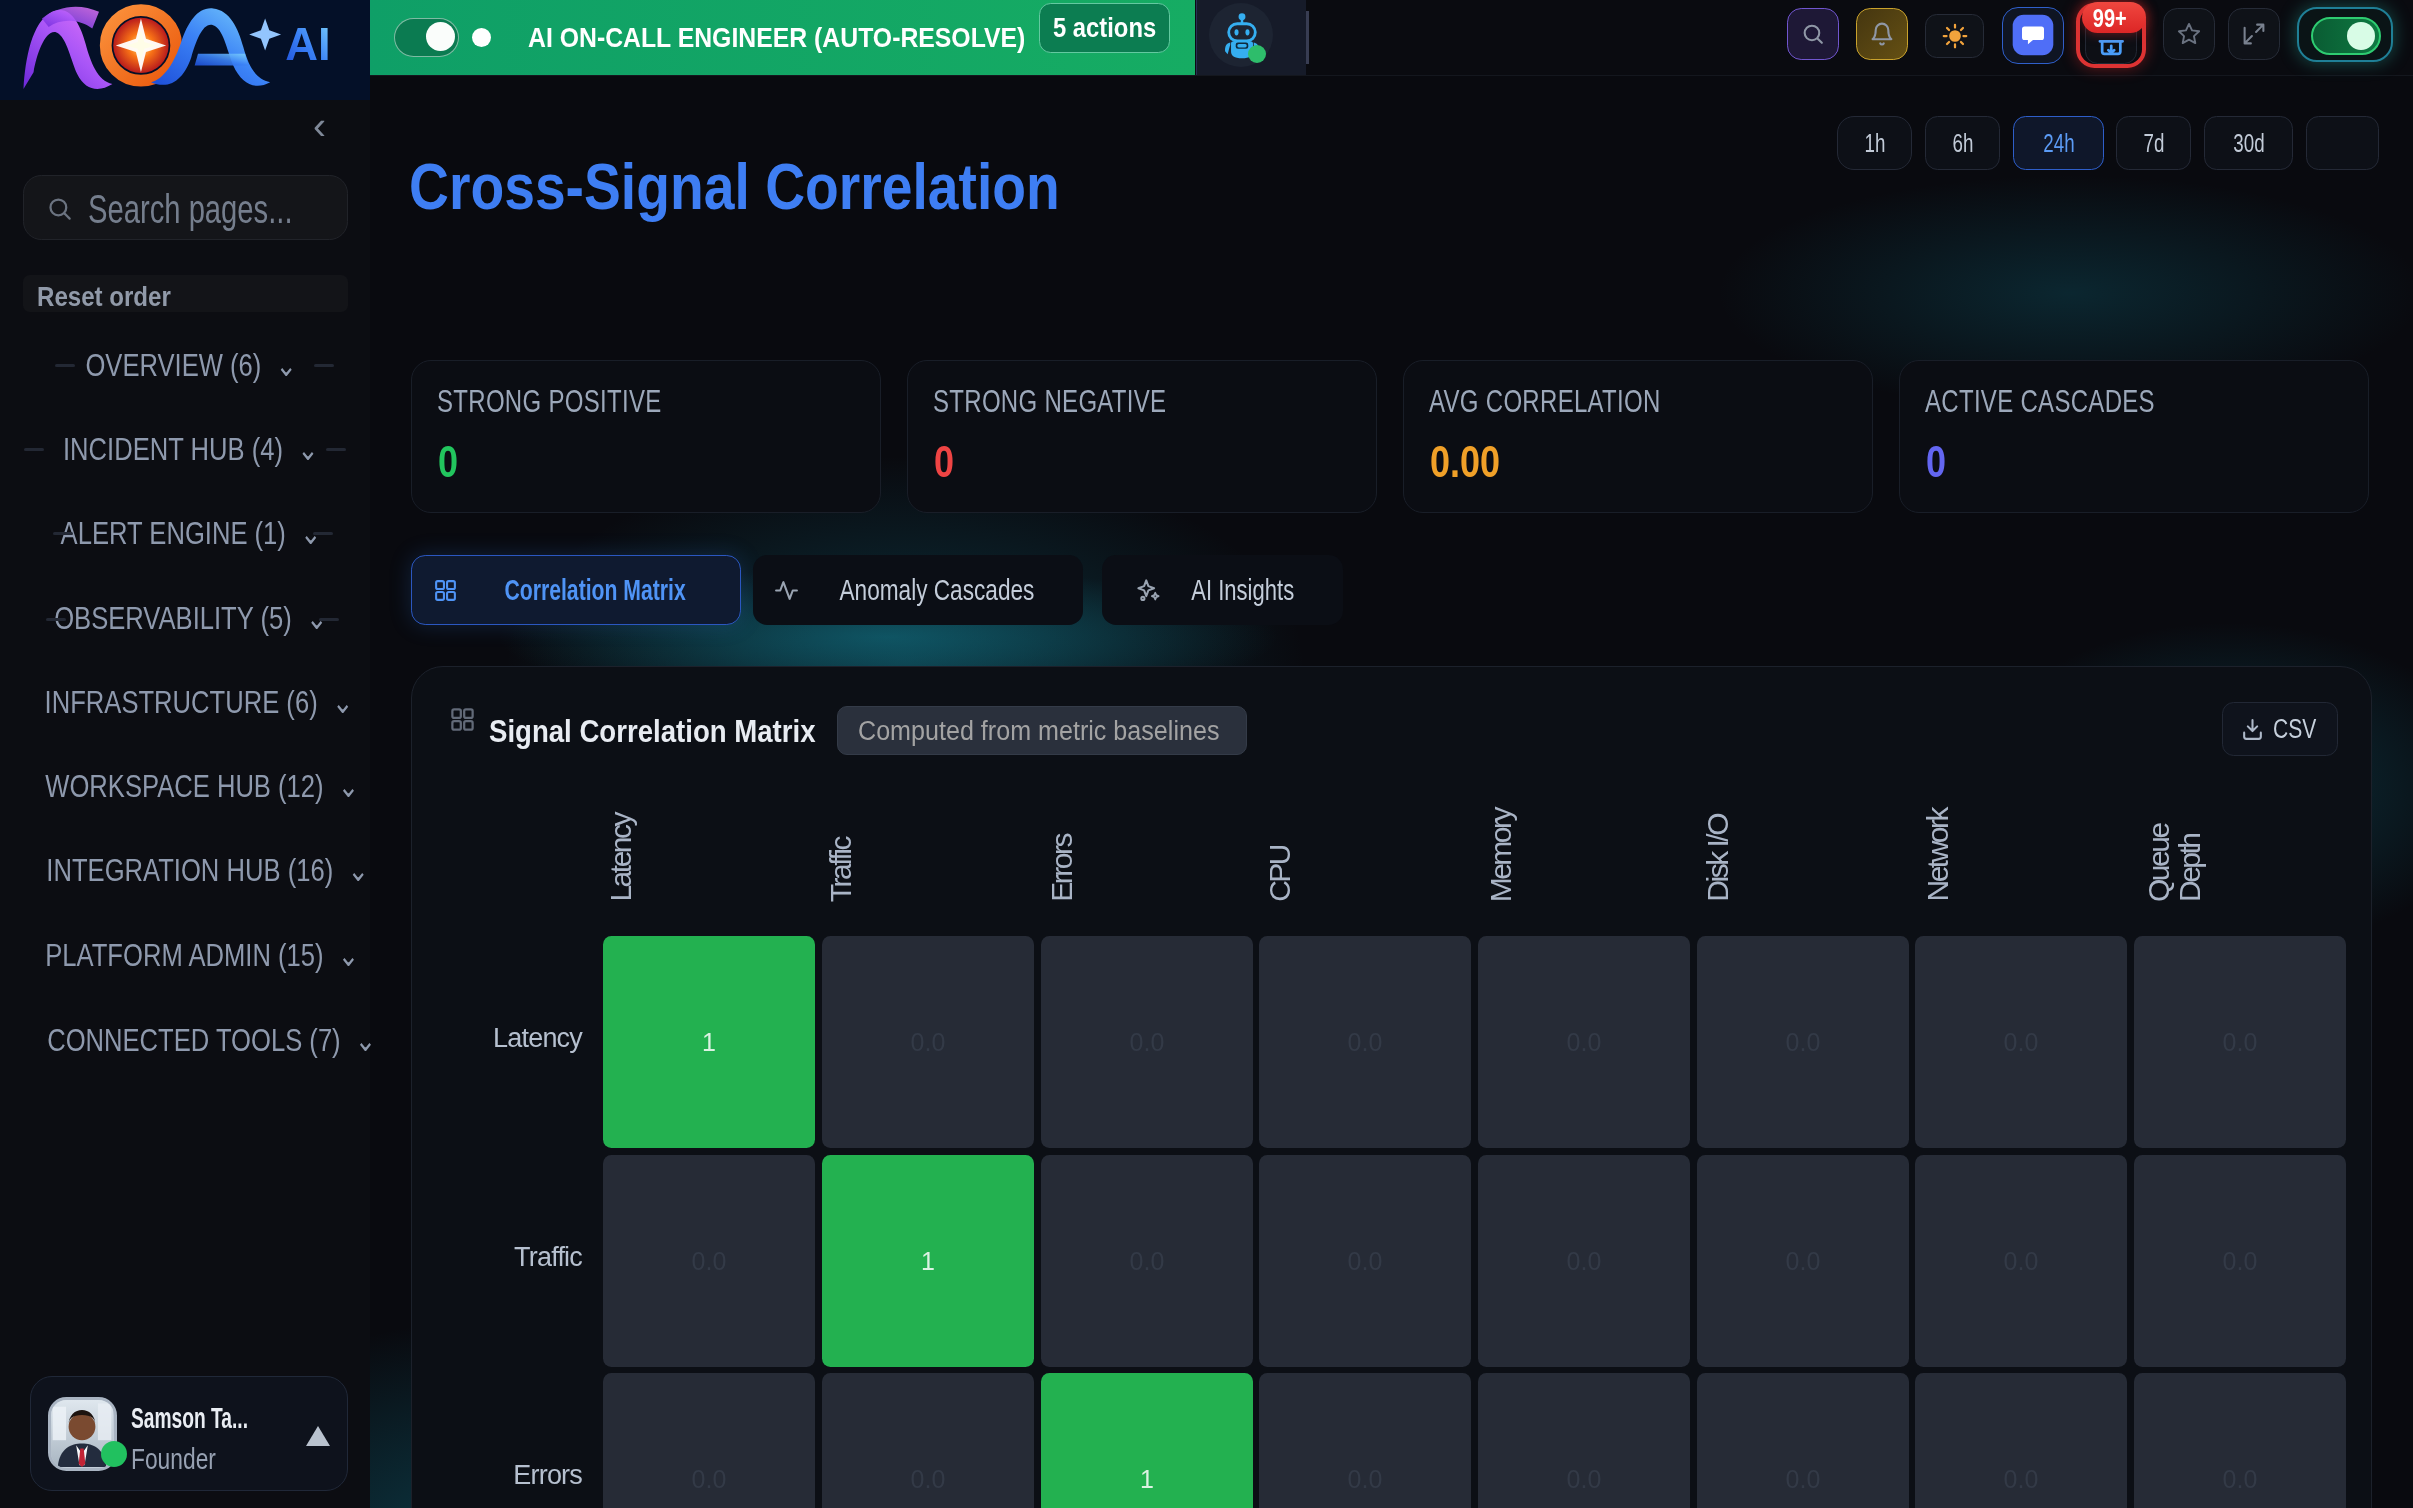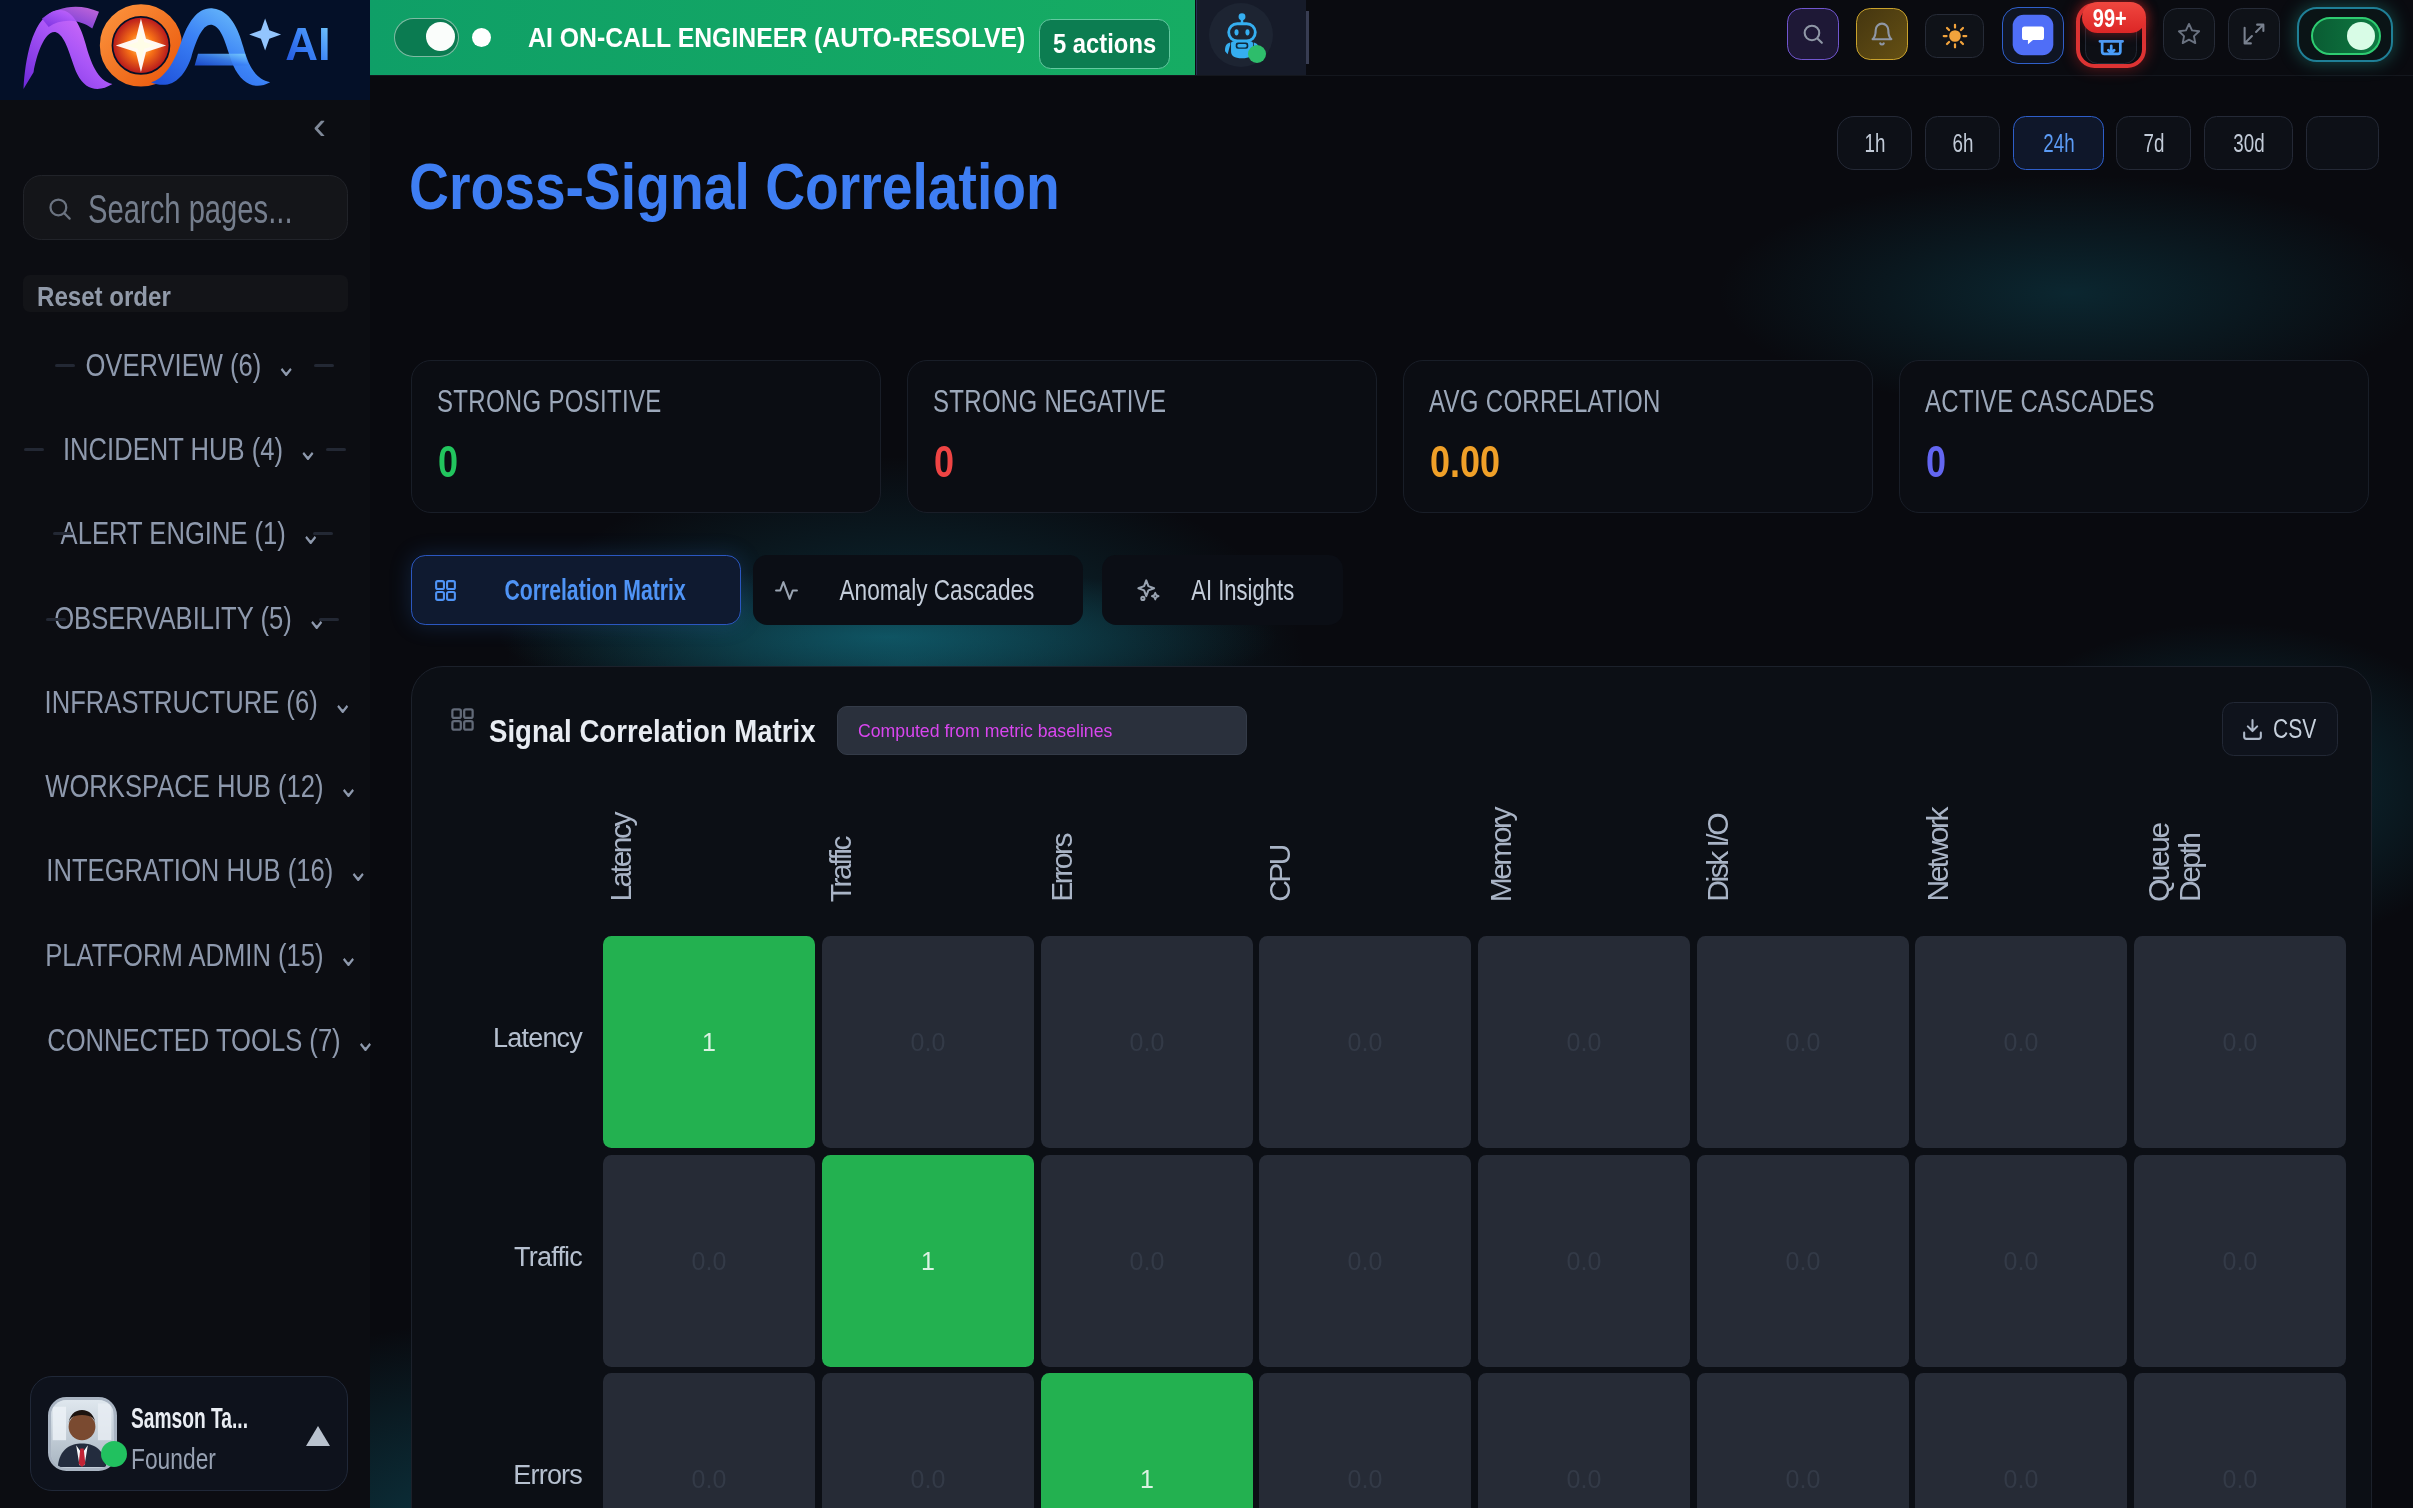--- a/index.html
+++ b/index.html
@@ -53,21 +53,21 @@
 .card .val { position:absolute; left:26px; top:78px; font-size:45px; font-weight:700; line-height:1; }
 .card .val .sx { transform:scaleX(0.80); }
 .tab { position:absolute; top:479px; height:70px; border-radius:14.2px; background:#0b0e15; color:#c4cdda; font-size:29px; }
 .tab .in { position:absolute; left:0; top:0; width:100%; height:100%; display:flex; align-items:center; justify-content:center; gap:13.4px; }
 .tab .in > span { display:inline-block; transform:scaleX(0.73); transform-origin:center; white-space:nowrap; }
 #tab1 { background:#0f1a30; border:1.7px solid #2b57c0; color:#4f94f6; font-weight:700; box-shadow:0 0 22px rgba(45,120,220,0.22); }
 
 #panel { position:absolute; left:41px; top:590px; width:1961px; height:1006px; background:#0c0f15; border:1.7px solid #1c212b; border-radius:32px; }
 #ptitle { position:absolute; left:77px; top:49px; color:#e8ecf2; font-size:31px; font-weight:700; line-height:1; }
 #ptitle .sx { transform:scaleX(0.89); }
-#pbadge { position:absolute; left:425px; top:39px; width:410px; height:49px; background:#2a303c; border:0.8px solid #343b48; border-radius:10px; color:#d946ef; font-size:19px; }
+#pbadge { position:absolute; left:425px; top:39px; width:410px; height:49px; background:#2a303c; border:0.8px solid #343b48; border-radius:10px; color:#a3a3a3; font-size:27px; }
 #pbadge .sx { position:absolute; left:20px; top:50%; transform:translateY(-50%) scaleX(0.93); transform-origin:left center; }
 #csvbtn { position:absolute; left:1810px; top:35px; width:116px; height:54px; background:#0f131c; border:1.7px solid #222835; border-radius:11.7px; }
 #csvbtn span { position:absolute; left:50px; top:50%; transform:translateY(-50%) scaleX(0.78); transform-origin:left center; color:#c6d0dc; font-size:27px; }
 .colhead { position:absolute; color:#a9b4c6; font-size:30px; writing-mode:vertical-rl; transform:rotate(180deg); line-height:31px; letter-spacing:-2.5px; }
 .rowlbl { position:absolute; color:#b6c0cf; font-size:27px; text-align:right; width:142px; line-height:1; letter-spacing:-0.8px; }
 .cell { position:absolute; width:212px; height:212px; border-radius:8.4px; background:#262b36; }
 .cell span { position:absolute; left:0; top:0; width:100%; height:100%; display:flex; align-items:center; justify-content:center; font-size:25px; color:#333a47; }
 .cell.g { background:#23b150; }
 .cell.g span { color:#dcf2e3; font-weight:400; }
 </style>
@@ -163,21 +163,21 @@
   </div>
 </div>
 <div id="glows"></div>
 <div id="topbar">
   <div id="greenbar">
     <div id="gtoggle">
         <div id="gknob"></div>
       </div>
     <div id="gdot"></div>
     <div style="position:absolute;left:158px;top:22.6px;color:#fff;font-size:28.5px;font-weight:700;line-height:1;"><span class="sx" style="transform:scaleX(0.87);">AI ON-CALL ENGINEER (AUTO-RESOLVE)</span></div>
-    <div id="gbadge" style="position:absolute;left:669px;top:19px;width:131px;height:50px;background:#0c7d51;border:1.7px solid #63c9a0;border-radius:11.7px;">
+    <div id="gbadge" style="position:absolute;left:669px;top:3px;width:131px;height:50px;background:#0c7d51;border:1.7px solid #63c9a0;border-radius:11.7px;">
       <span class="sx" style="position:absolute;left:13.4px;top:50%;transform:translateY(-50%) scaleX(0.85);color:#fff;font-size:28px;font-weight:700;">5 actions</span>
     </div>
   </div>
   <div id="robotpanel">
     <div id="robotcircle"></div>
     <svg style="position:absolute;left:22.6px;top:11.7px;" width="44" height="47" viewBox="0 0 28 30" fill="#35aef0">
       <circle cx="14" cy="3" r="2.2"></circle>
       <rect x="13.2" y="4.5" width="1.6" height="3.5"></rect>
       <rect x="5.5" y="7.5" width="17" height="11" rx="5.5" fill="none" stroke="#35aef0" stroke-width="1.8"></rect>
       <ellipse cx="10.5" cy="13" rx="1.3" ry="2"></ellipse>

